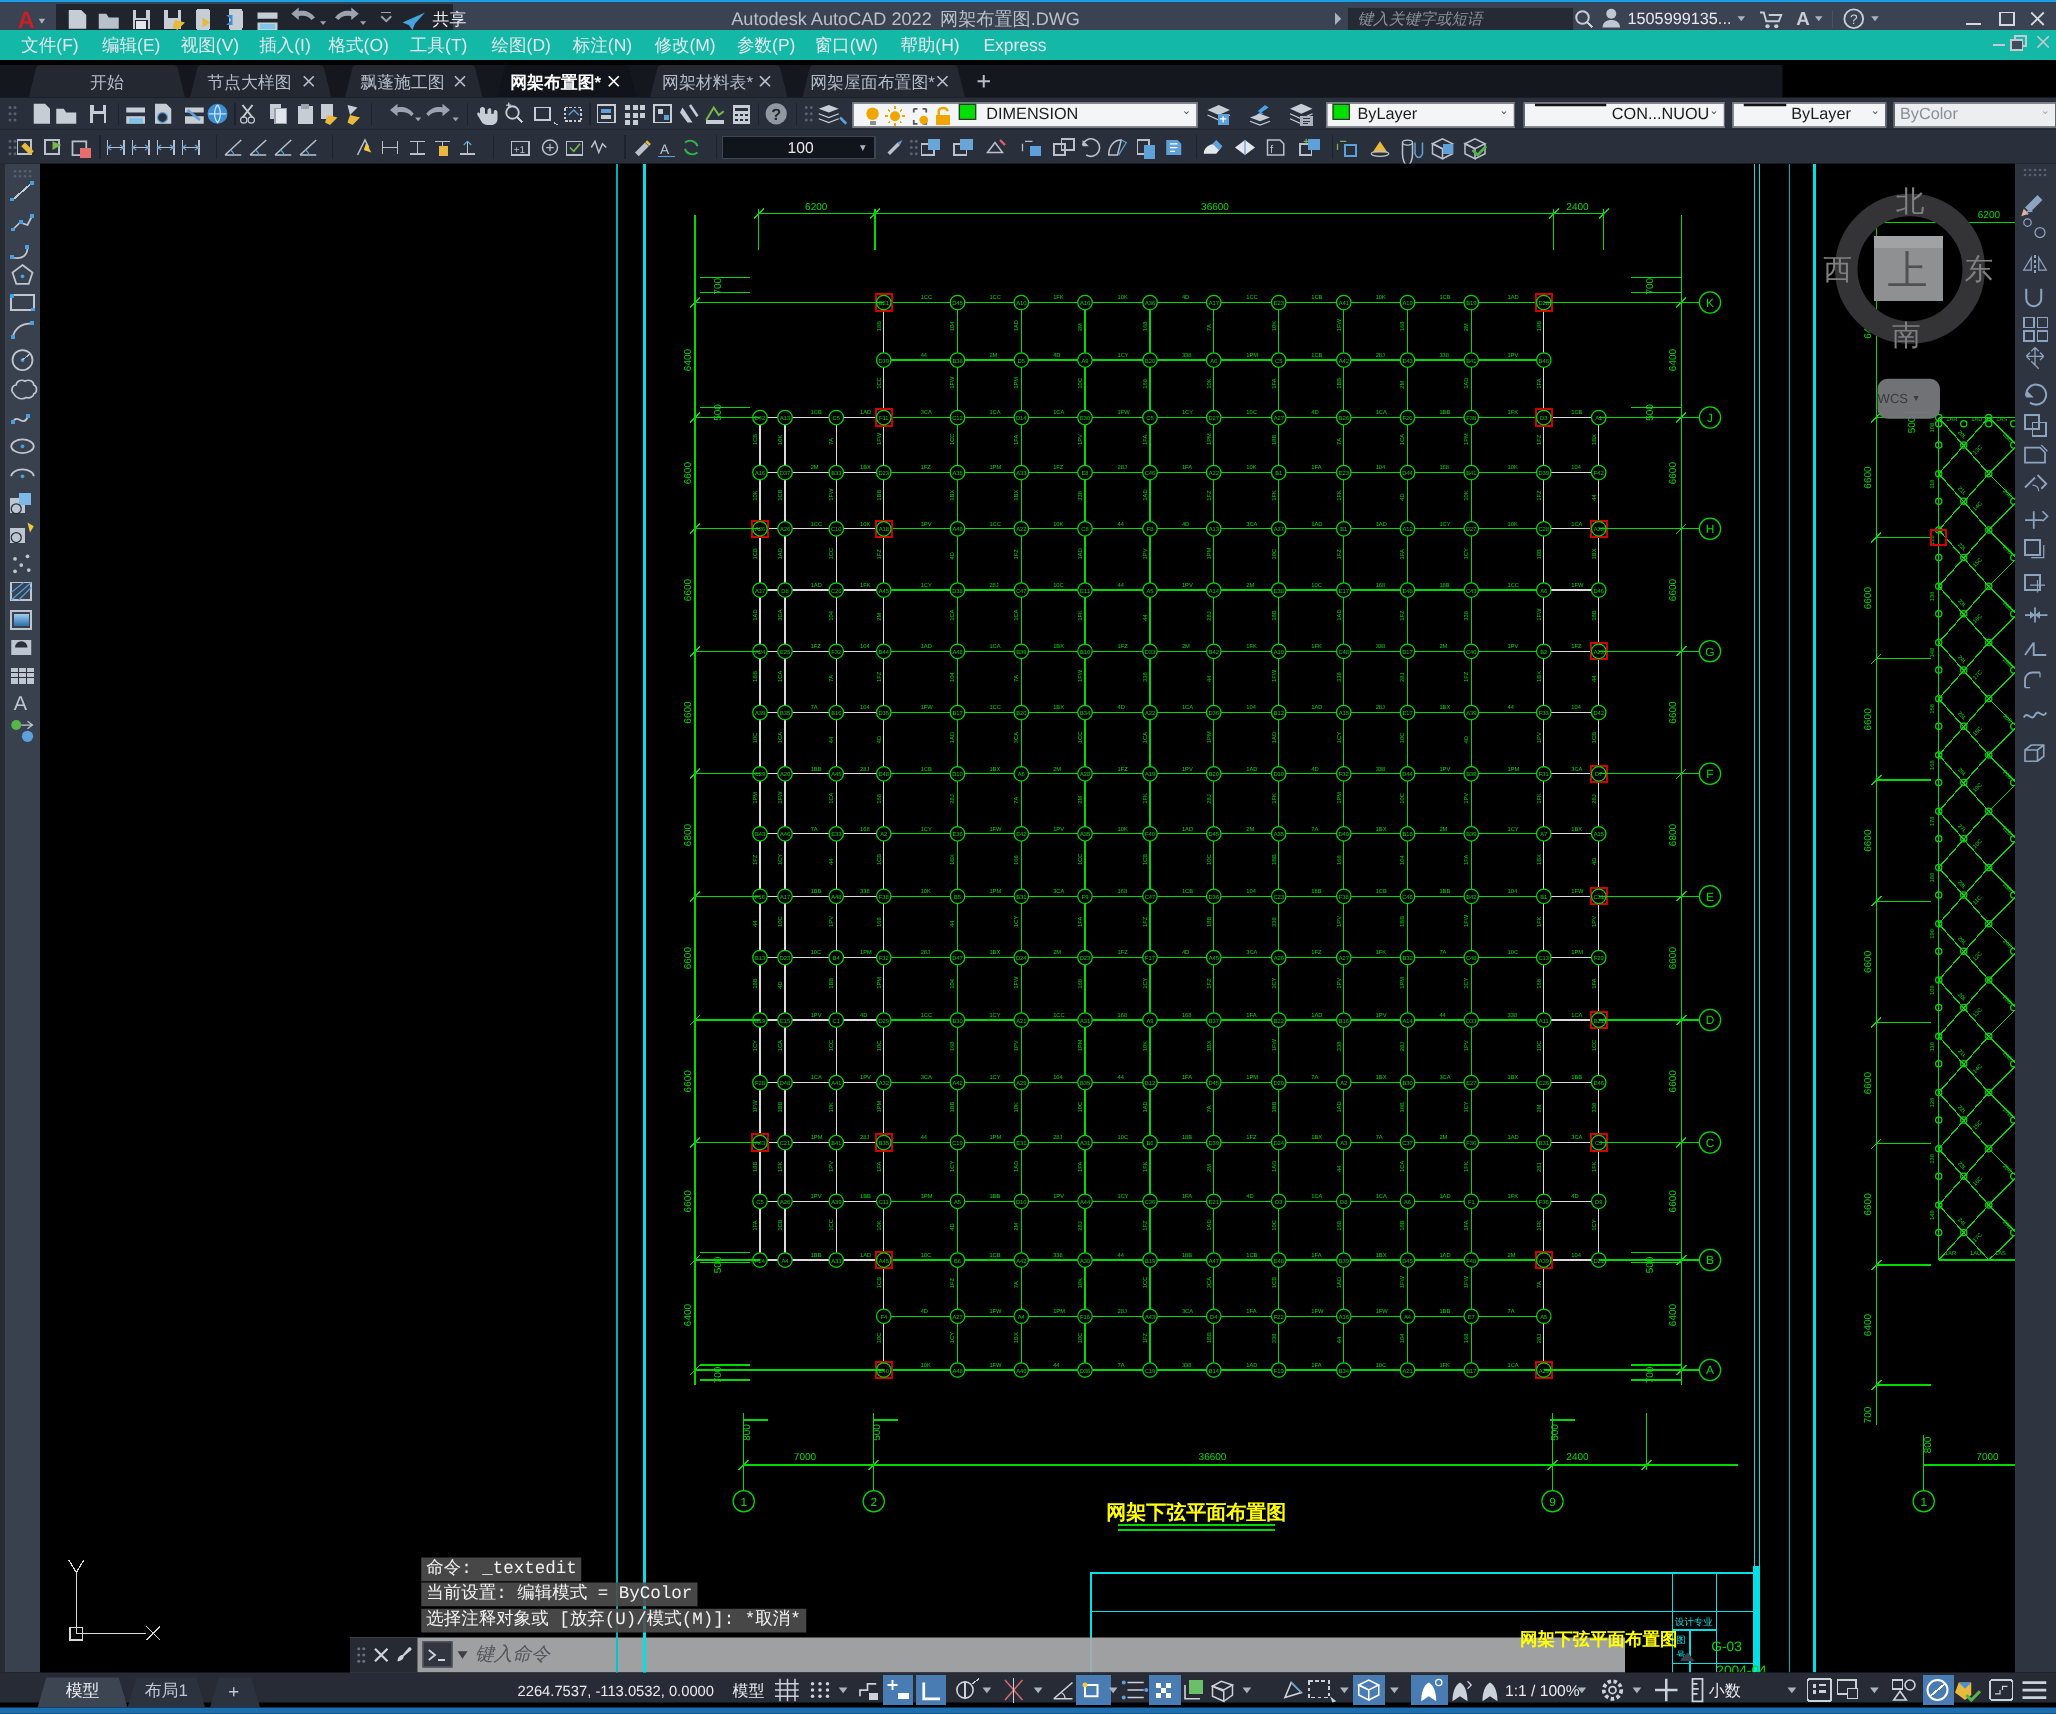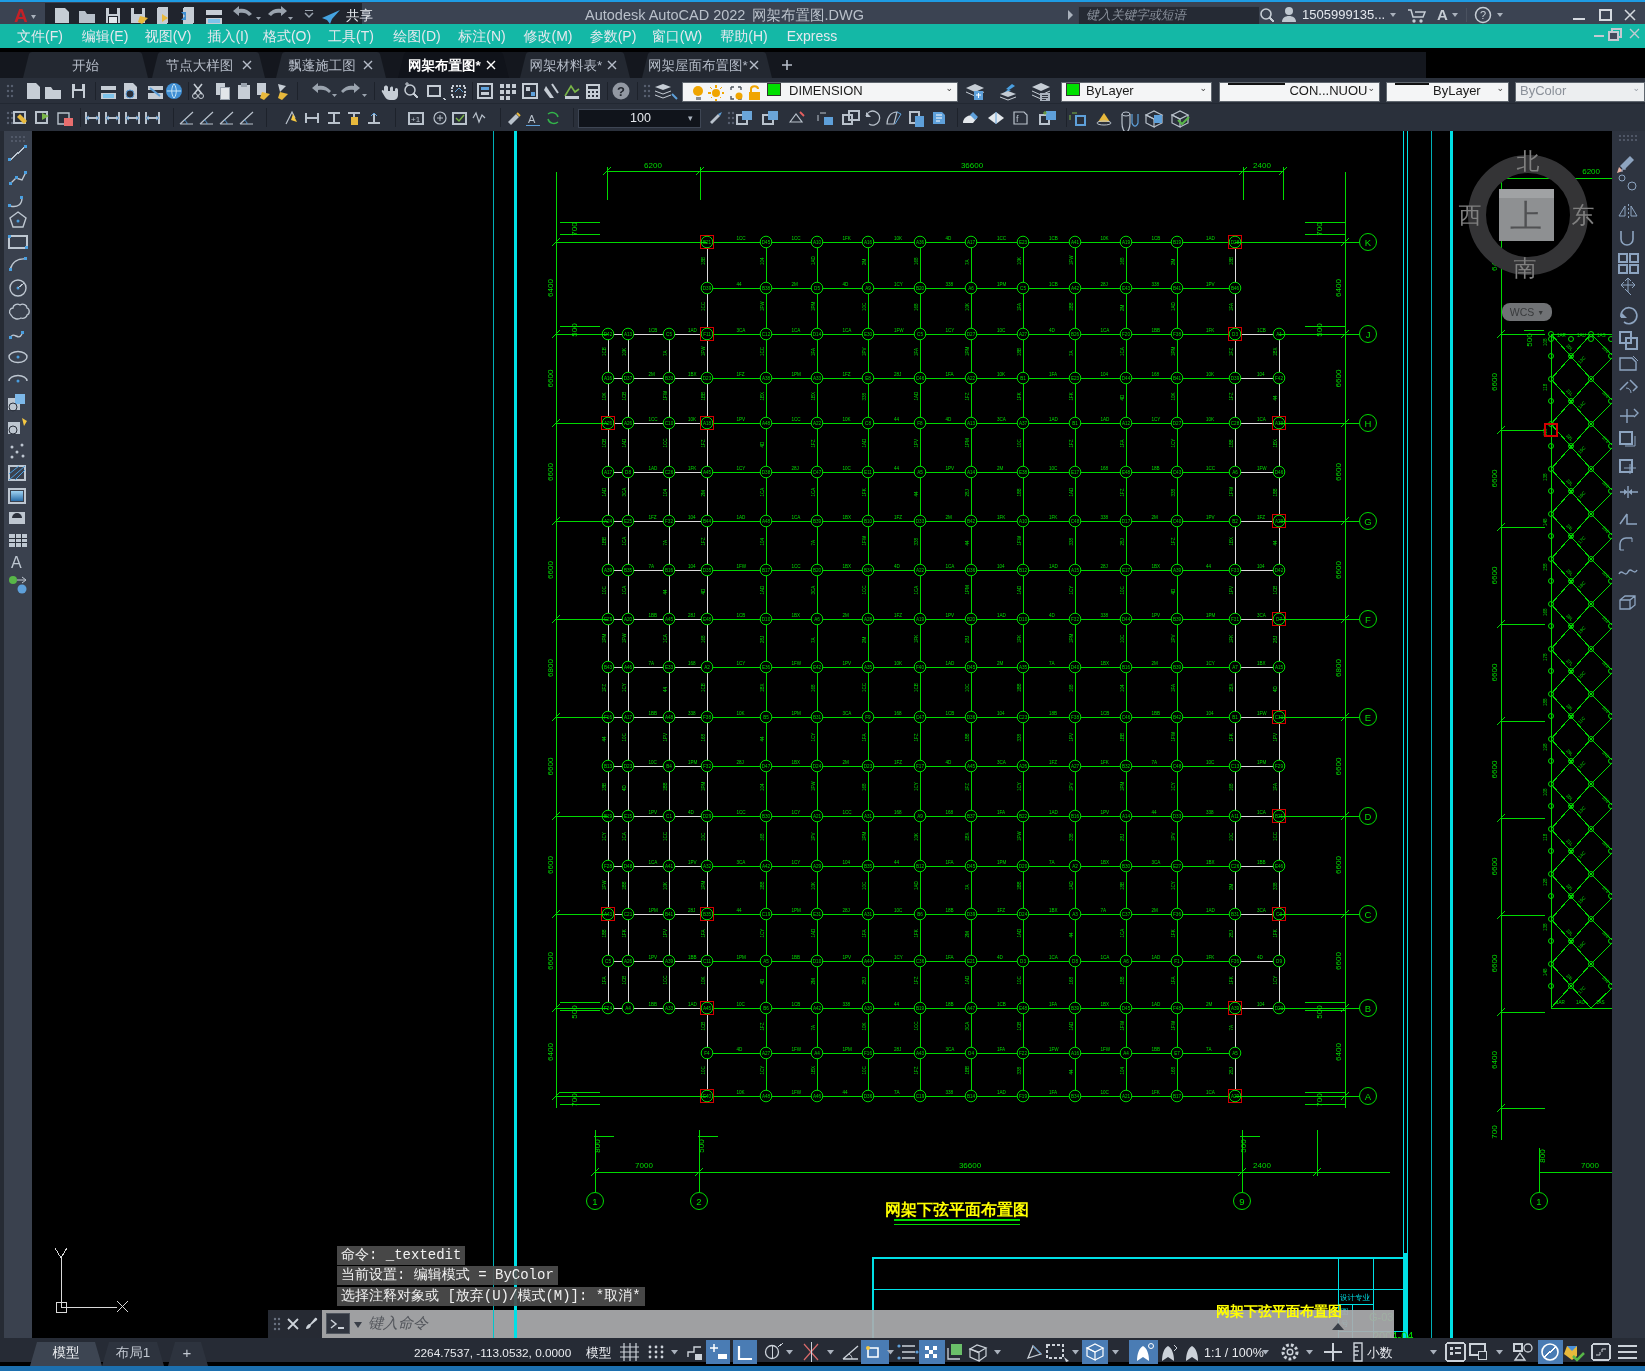--- a/index.html
+++ b/index.html
@@ -2530,22 +2530,22 @@
 <svg class="abs" style="left:1455px;top:139px" width="150" height="150" viewBox="0 0 150 150">
       <circle cx="73" cy="76" r="51" fill="none" stroke="#343436" stroke-width="18"></circle>
       <text x="73" y="30" font-size="23" fill="#7f7f7f" text-anchor="middle">北</text>
       <text x="15" y="84" font-size="23" fill="#7f7f7f" text-anchor="middle">西</text>
       <text x="128" y="84" font-size="23" fill="#7f7f7f" text-anchor="middle">东</text>
       <text x="70" y="137" font-size="23" fill="#7f7f7f" text-anchor="middle">南</text>
       <rect x="44" y="50" width="55" height="52" fill="#8e9092"></rect>
       <rect x="44" y="50" width="55" height="9" fill="#a0a2a4"></rect>
       <text x="71" y="88" font-size="32" fill="#505153" text-anchor="middle">上</text>
     </svg>
-<div class="abs" style="left:1502px;top:303px;width:50px;height:18px;background:#77797c;border-radius:8px;color:#3c3e40;font-size:10.5px;display:flex;align-items:center;justify-content:center;opacity:0.95">WCS&nbsp;<span style="font-size:7px">▼</span></div>
-<div class="abs" style="left:268px;top:1310px;width:1126px;height:28px;background:rgba(171,172,174,0.93)">
+<div class="abs" style="left:1502px;top:303px;width:50px;height:32px;background:#77797c;border-radius:8px;color:#3c3e40;font-size:10.5px;display:flex;align-items:center;opacity:0.95">WCS&nbsp;<span style="font-size:7px">▼</span></div>
+<div class="abs" style="left:280px;top:1310px;width:1020px;height:28px;background:rgba(171,172,174,0.93)">
       <div class="abs" style="left:0;top:0;width:54px;height:28px;background:#262a33;display:flex;align-items:center">
         <svg width="54" height="28">
           <g fill="#6a7280">
           <circle cx="7" cy="9" r="1.2"></circle>
           <circle cx="11" cy="9" r="1.2"></circle>
           <circle cx="7" cy="14" r="1.2"></circle>
           <circle cx="11" cy="14" r="1.2"></circle>
           <circle cx="7" cy="19" r="1.2"></circle>
           <circle cx="11" cy="19" r="1.2"></circle>
         </g>

